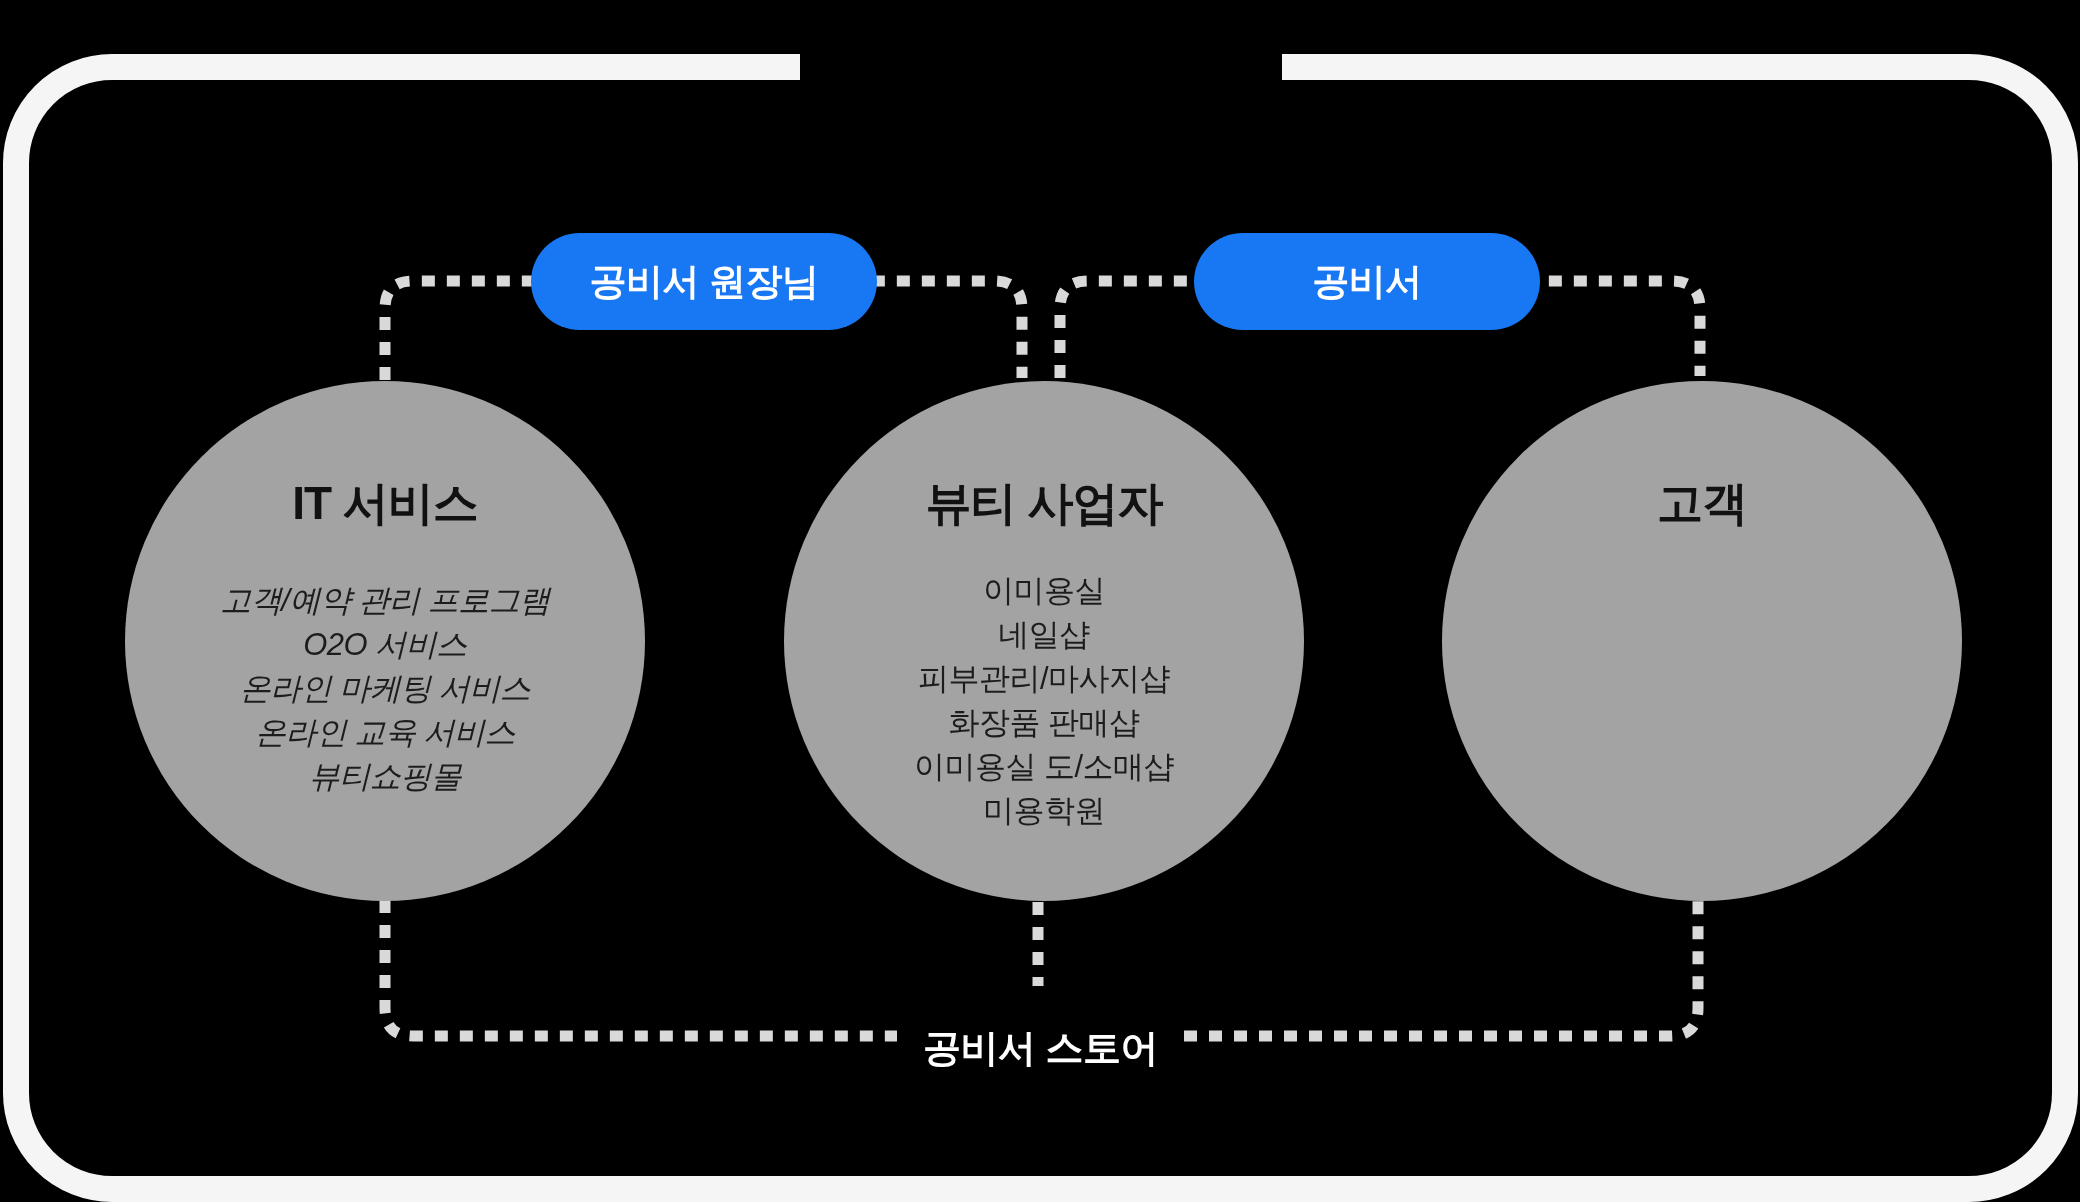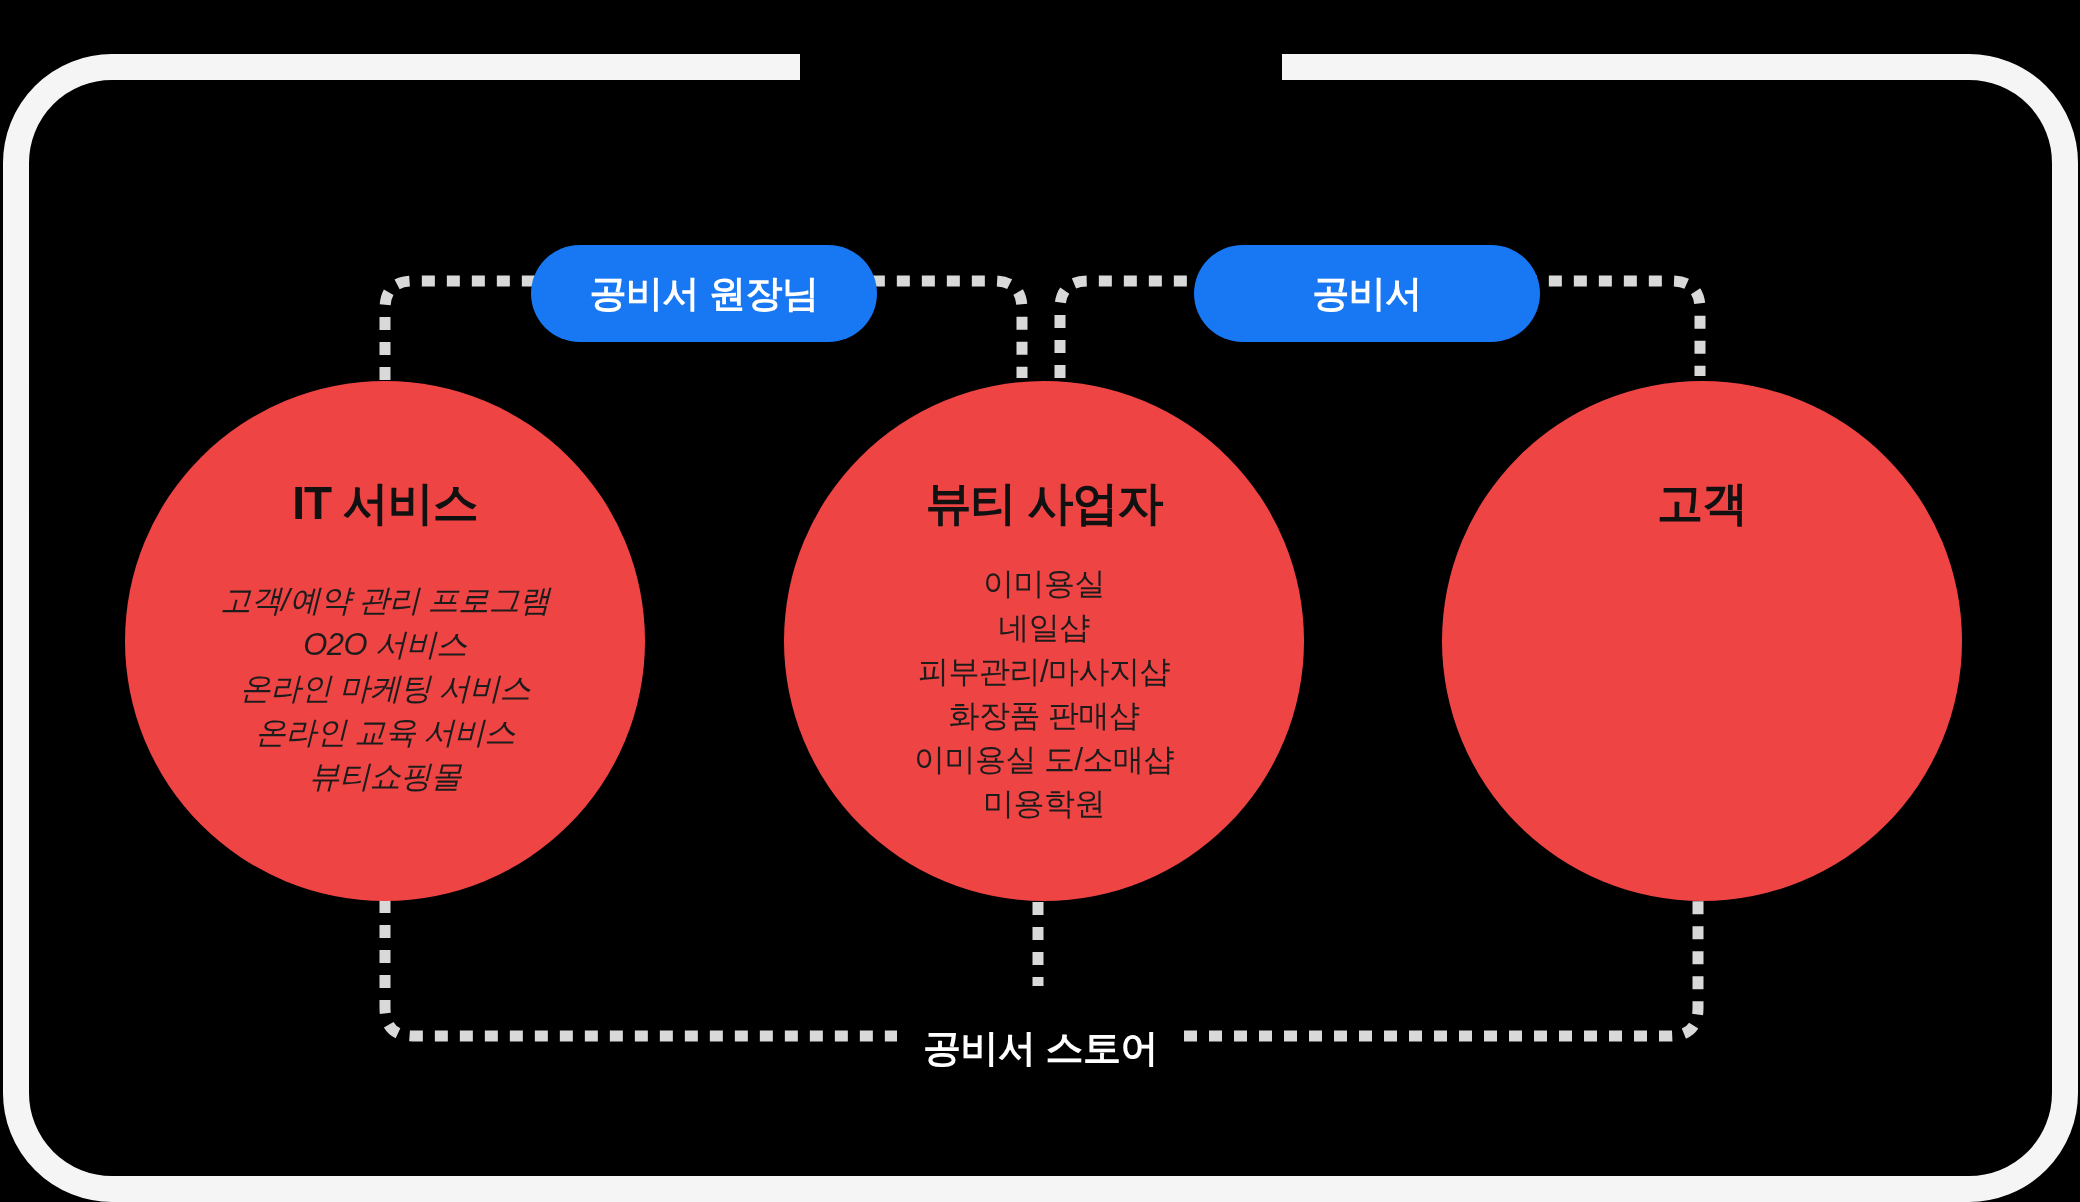--- a/index.html
+++ b/index.html
@@ -12,21 +12,21 @@
     font-family: "Liberation Sans", sans-serif;
   }
   svg.layer { position: absolute; left: 0; top: 0; width: 2080px; height: 1202px; }
 
   .circle {
     position: absolute;
     top: 381px;
     width: 520px;
     height: 520px;
     border-radius: 50%;
-    background: #ef4444;
+    background: #a3a3a3;
   }
   #circle-1 { left: 125px; }
   #circle-2 { left: 784px; }
   #circle-3 { left: 1442px; }
 
   .circle-title {
     position: absolute;
     top: 96px;
     left: 0; right: 0;
     text-align: center;
@@ -41,37 +41,36 @@
     left: 0; right: 0;
     margin: 0; padding: 0;
     list-style: none;
     text-align: center;
     font-size: 31px;
     color: #1C1C1C;
     line-height: 44px;
     letter-spacing: -0.5px;
   }
   .items-5 { top: 198px; font-style: italic; }
-  .items-6 { top: 181px; }
+  .items-6 { top: 188px; }
 
   .pill {
     position: absolute;
     top: 233px;
     width: 346px;
     height: 97px;
     background: #1877F2;
     border-radius: 49px;
     color: #FFFFFF;
     font-size: 37px;
     font-weight: 700;
     letter-spacing: -0.5px;
     display: flex;
     align-items: center;
     justify-content: center;
-    margin-top: 12px;
   }
   #pill-1 { left: 531px; }
   #pill-2 { left: 1194px; }
 
   .store-label {
     position: absolute;
     top: 1009px;
     left: 897px;
     width: 287px;
     text-align: center;

